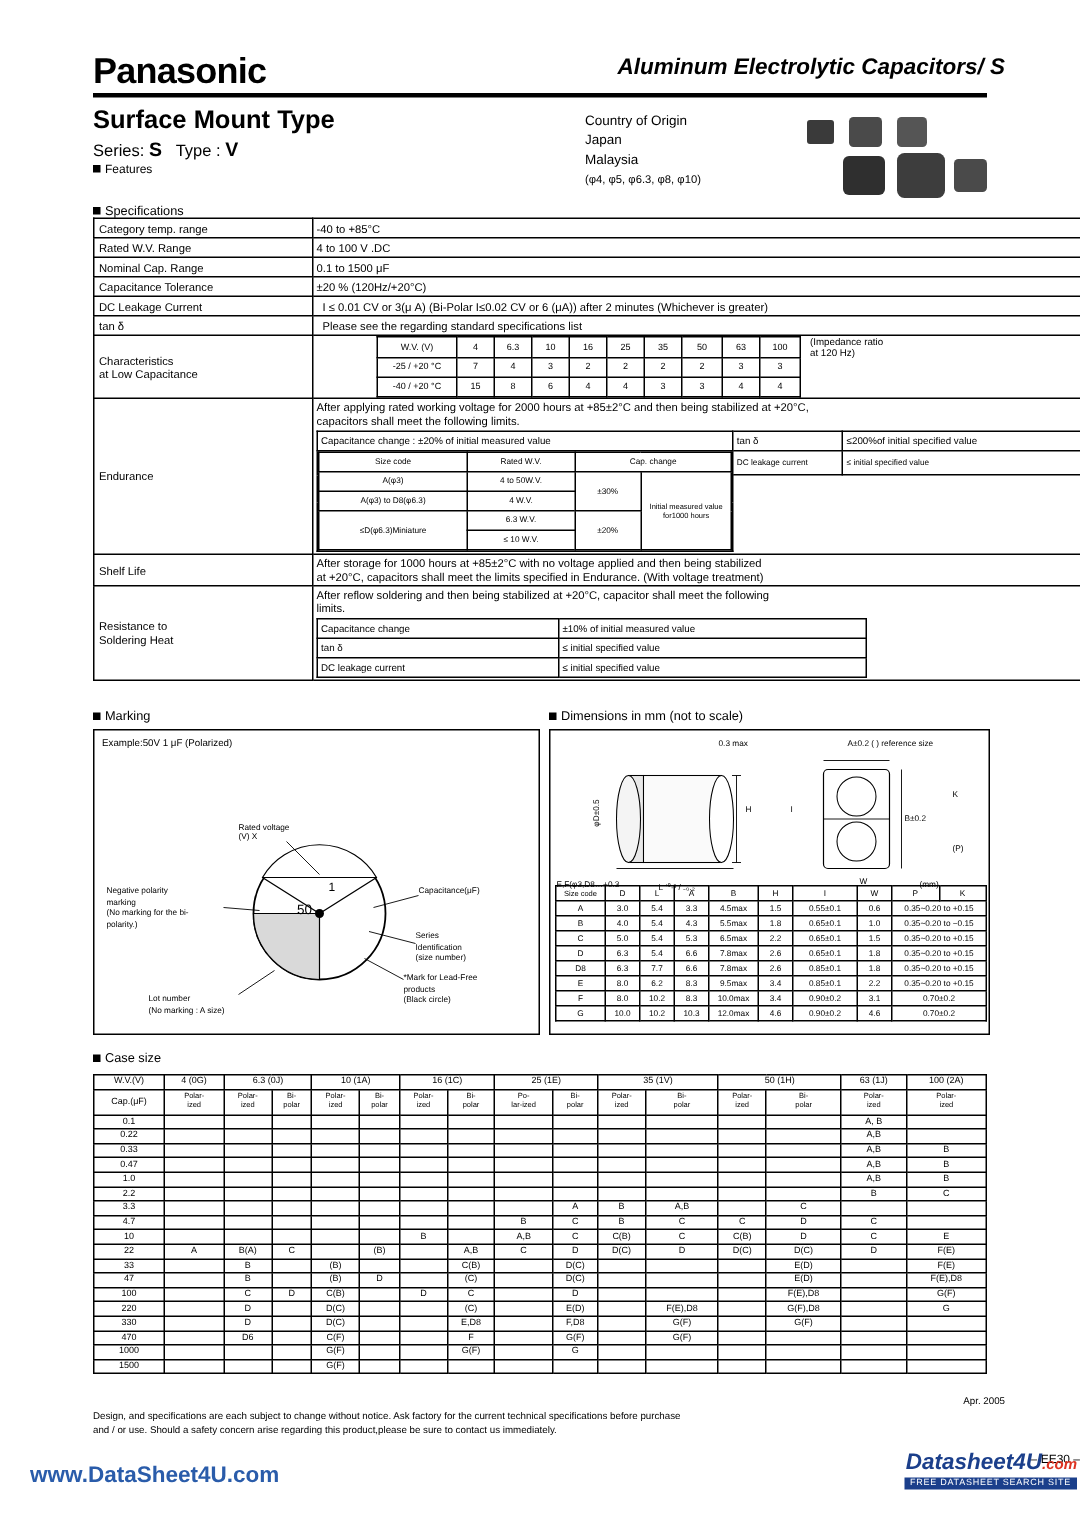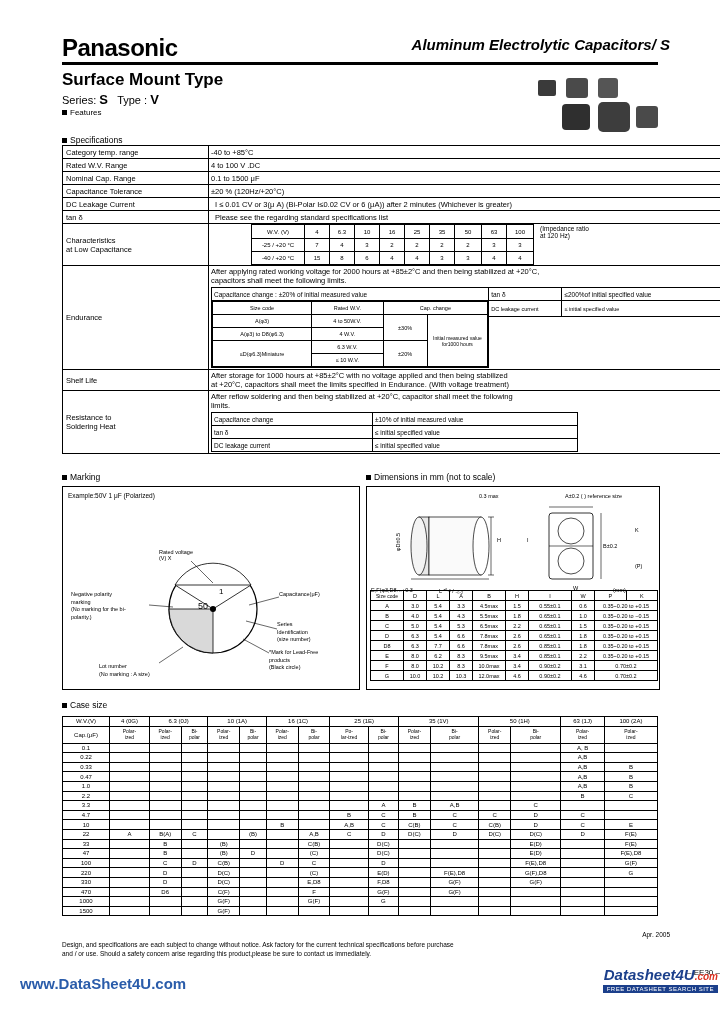--- a/index.html
+++ b/index.html
@@ -57,20 +57,26 @@
 
   <div class="brand">Panasonic</div>
   <div class="hdr-rule"></div>
   <div class="hdr-right">Aluminum Electrolytic Capacitors/ S</div>
 
   <div class="title">Surface Mount Type</div>
   <div class="series">Series: <b>S</b>&nbsp;&nbsp;&nbsp;Type : <b>V</b></div>
 
   <div class="feat"><span class="sq"></span><span>Features</span></div>
 
+  <div class="origin">
+    <div>Country of Origin</div>
+    <div>Japan</div>
+    <div>Malaysia</div>
+    <div class="sub">(φ4, φ5, φ6.3, φ8, φ10)</div>
+  </div>
 
   <div class="capimg" style="left:532px;top:76px;width:126px;height:56px;">
     <div style="position:absolute;left:6px;top:4px;width:18px;height:16px;background:#3a3a3a;border-radius:2px;"></div>
     <div style="position:absolute;left:34px;top:2px;width:22px;height:20px;background:#4a4a4a;border-radius:3px;"></div>
     <div style="position:absolute;left:66px;top:2px;width:20px;height:20px;background:#555;border-radius:3px;"></div>
     <div style="position:absolute;left:30px;top:28px;width:28px;height:26px;background:#2f2f2f;border-radius:4px;"></div>
     <div style="position:absolute;left:66px;top:26px;width:32px;height:30px;background:#3d3d3d;border-radius:5px;"></div>
     <div style="position:absolute;left:104px;top:30px;width:22px;height:22px;background:#4a4a4a;border-radius:3px;"></div>
   </div>
 

